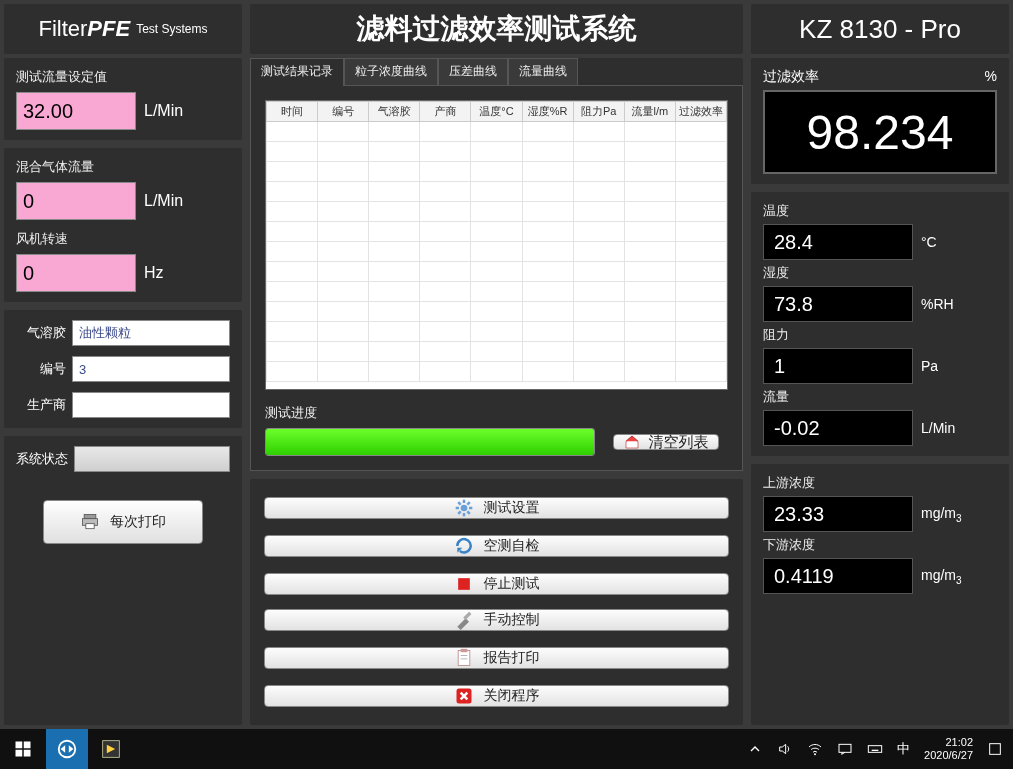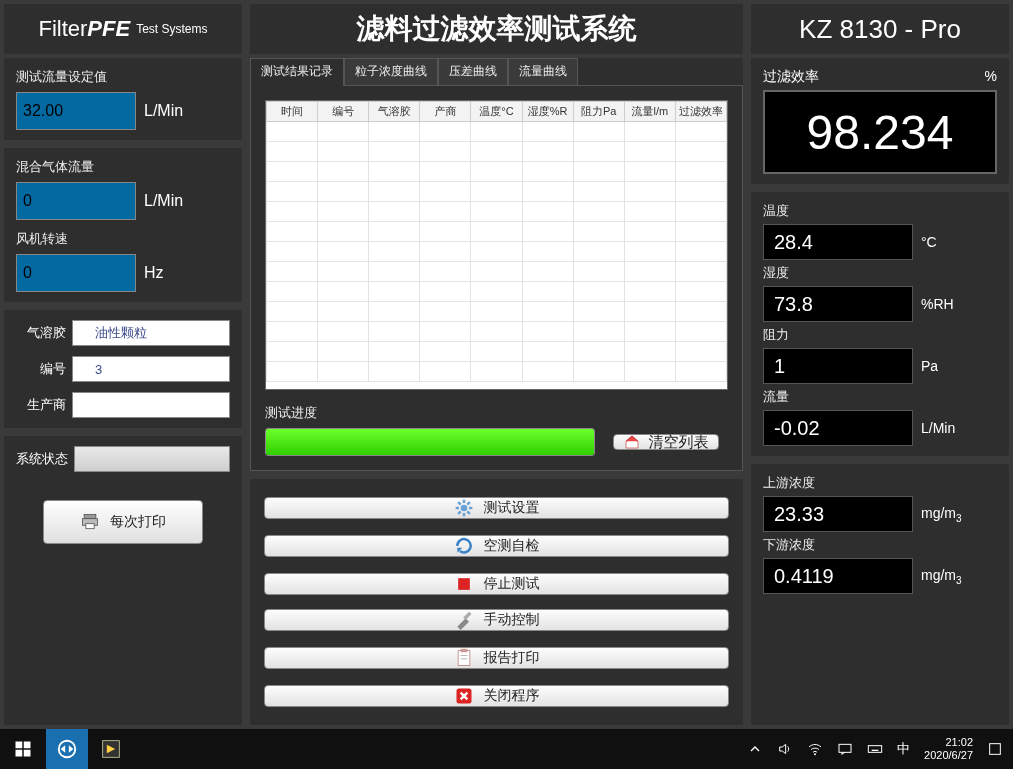--- a/index.html
+++ b/index.html
@@ -13,25 +13,25 @@
   .h-left .brand3 { font-size: 12px; margin-left: 6px; }
   .h-mid { flex: 1; font-size: 28px; font-weight: 700; }
   .h-right { width: 258px; font-size: 26px; }
   .main { flex: 1; display: flex; gap: 8px; padding: 0 4px 4px 4px; }
   .col-left { width: 238px; display: flex; flex-direction: column; gap: 8px; }
   .col-mid  { flex: 1; display: flex; flex-direction: column; gap: 8px; }
   .col-right{ width: 258px; display: flex; flex-direction: column; gap: 8px; }
   .panel { background: #2e2e2e; border-radius: 2px; padding: 10px 12px; color: #fff; }
   .lbl { font-size: 13px; color: #eee; margin-bottom: 6px; display: block; }
   .row { display: flex; align-items: center; gap: 8px; }
-  .numbox { background: #0369a1; color: #000; border: 1px solid #888; height: 38px; width: 120px; font-size: 16px; padding: 16px 6px; display: flex; align-items: center; }
+  .numbox { background: #f9a8d4; color: #000; border: 1px solid #888; height: 38px; width: 120px; font-size: 20px; padding: 16px 6px; display: flex; align-items: center; }
   .unit { font-size: 16px; color: #fff; }
   .kv { display: flex; align-items: center; gap: 6px; margin-bottom: 10px; }
   .kv .klabel { width: 50px; text-align: right; font-size: 13px; }
-  .kv .kval { background: #fff; border: 1px solid #888; height: 26px; flex: 1; color: #3a4a8a; font-size: 13px; padding: 2px 22px; display: flex; align-items: center; }
+  .kv .kval { background: #fff; border: 1px solid #888; height: 26px; flex: 1; color: #3a4a8a; font-size: 13px; padding: 2px 6px; display: flex; align-items: center; }
   .sysrow { display: flex; align-items: center; gap: 6px; }
   .sysbox { background: linear-gradient(#e8e8e8,#cfcfcf); border: 1px solid #888; height: 26px; flex: 1; }
   .bigbtn { background: linear-gradient(#fefefe,#e0e0e0); border: 1px solid #888; border-radius: 4px; height: 44px; display: flex; align-items: center; justify-content: center; gap: 10px; color: #222; font-size: 14px; cursor: pointer; }
   .tabs { display: flex; height: 28px; }
   .tab { padding: 4px 10px; font-size: 12px; color: #eee; border: 1px solid #555; border-bottom: none; background: #3a3a3a; cursor: pointer; }
   .tab.active { background: #2e2e2e; position: relative; z-index: 2; }
   .tabbody { background: #2e2e2e; border: 1px solid #555; flex: 1; margin-top: -1px; padding: 14px; }
   .grid { background: #fff; border: 1px solid #666; width: 100%; height: 290px; }
   .grid table { width: 100%; border-collapse: collapse; table-layout: fixed; }
   .grid th { font-size: 11px; font-weight: 400; background: #f3f3f3; border: 1px solid #ccc; height: 20px; color: #333; }

